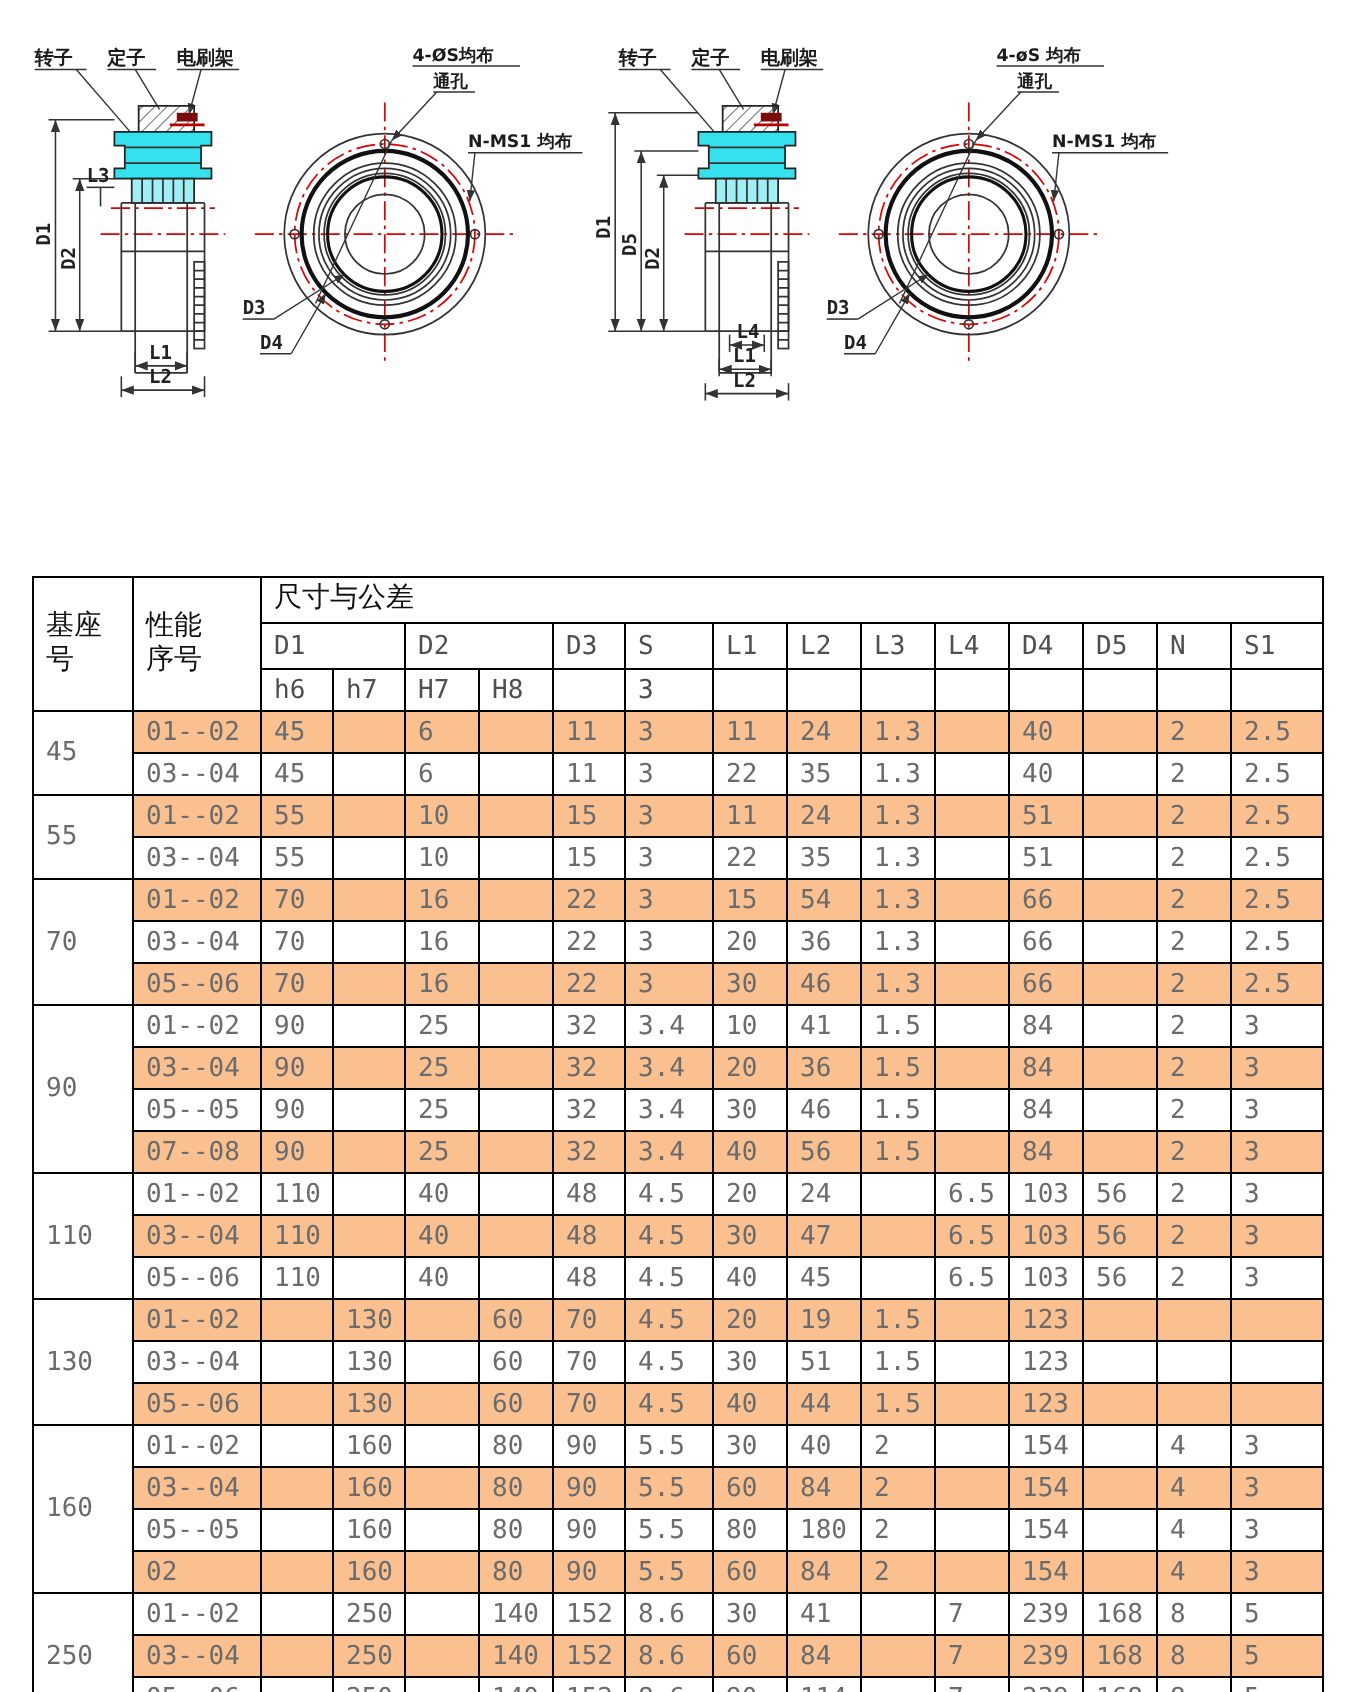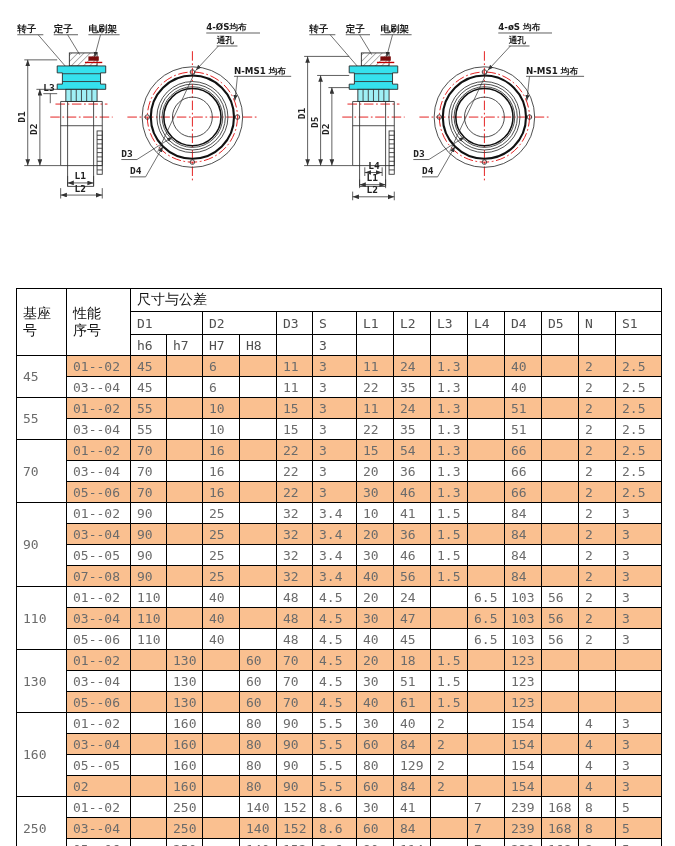--- a/index.html
+++ b/index.html
@@ -538,21 +538,21 @@
       <tr>
         <td rowspan="3" class="num">130</td>
         <td class="num hl">01--02</td>
         <td class="num hl"></td>
         <td class="num hl">130</td>
         <td class="num hl"></td>
         <td class="num hl">60</td>
         <td class="num hl">70</td>
         <td class="num hl">4.5</td>
         <td class="num hl">20</td>
-        <td class="num hl">18</td>
+        <td class="num hl">19</td>
         <td class="num hl">1.5</td>
         <td class="num hl"></td>
         <td class="num hl">123</td>
         <td class="num hl"></td>
         <td class="num hl"></td>
         <td class="num hl"></td>
       </tr>
       <tr>
         <td class="num">03--04</td>
         <td class="num"></td>
@@ -572,21 +572,21 @@
       </tr>
       <tr>
         <td class="num hl">05--06</td>
         <td class="num hl"></td>
         <td class="num hl">130</td>
         <td class="num hl"></td>
         <td class="num hl">60</td>
         <td class="num hl">70</td>
         <td class="num hl">4.5</td>
         <td class="num hl">40</td>
-        <td class="num hl">61</td>
+        <td class="num hl">44</td>
         <td class="num hl">1.5</td>
         <td class="num hl"></td>
         <td class="num hl">123</td>
         <td class="num hl"></td>
         <td class="num hl"></td>
         <td class="num hl"></td>
       </tr>
       <tr>
         <td rowspan="4" class="num">160</td>
         <td class="num">01--02</td>
@@ -624,21 +624,21 @@
       </tr>
       <tr>
         <td class="num">05--05</td>
         <td class="num"></td>
         <td class="num">160</td>
         <td class="num"></td>
         <td class="num">80</td>
         <td class="num">90</td>
         <td class="num">5.5</td>
         <td class="num">80</td>
-        <td class="num">129</td>
+        <td class="num">180</td>
         <td class="num">2</td>
         <td class="num"></td>
         <td class="num">154</td>
         <td class="num"></td>
         <td class="num">4</td>
         <td class="num">3</td>
       </tr>
       <tr>
         <td class="num hl">02</td>
         <td class="num hl"></td>

